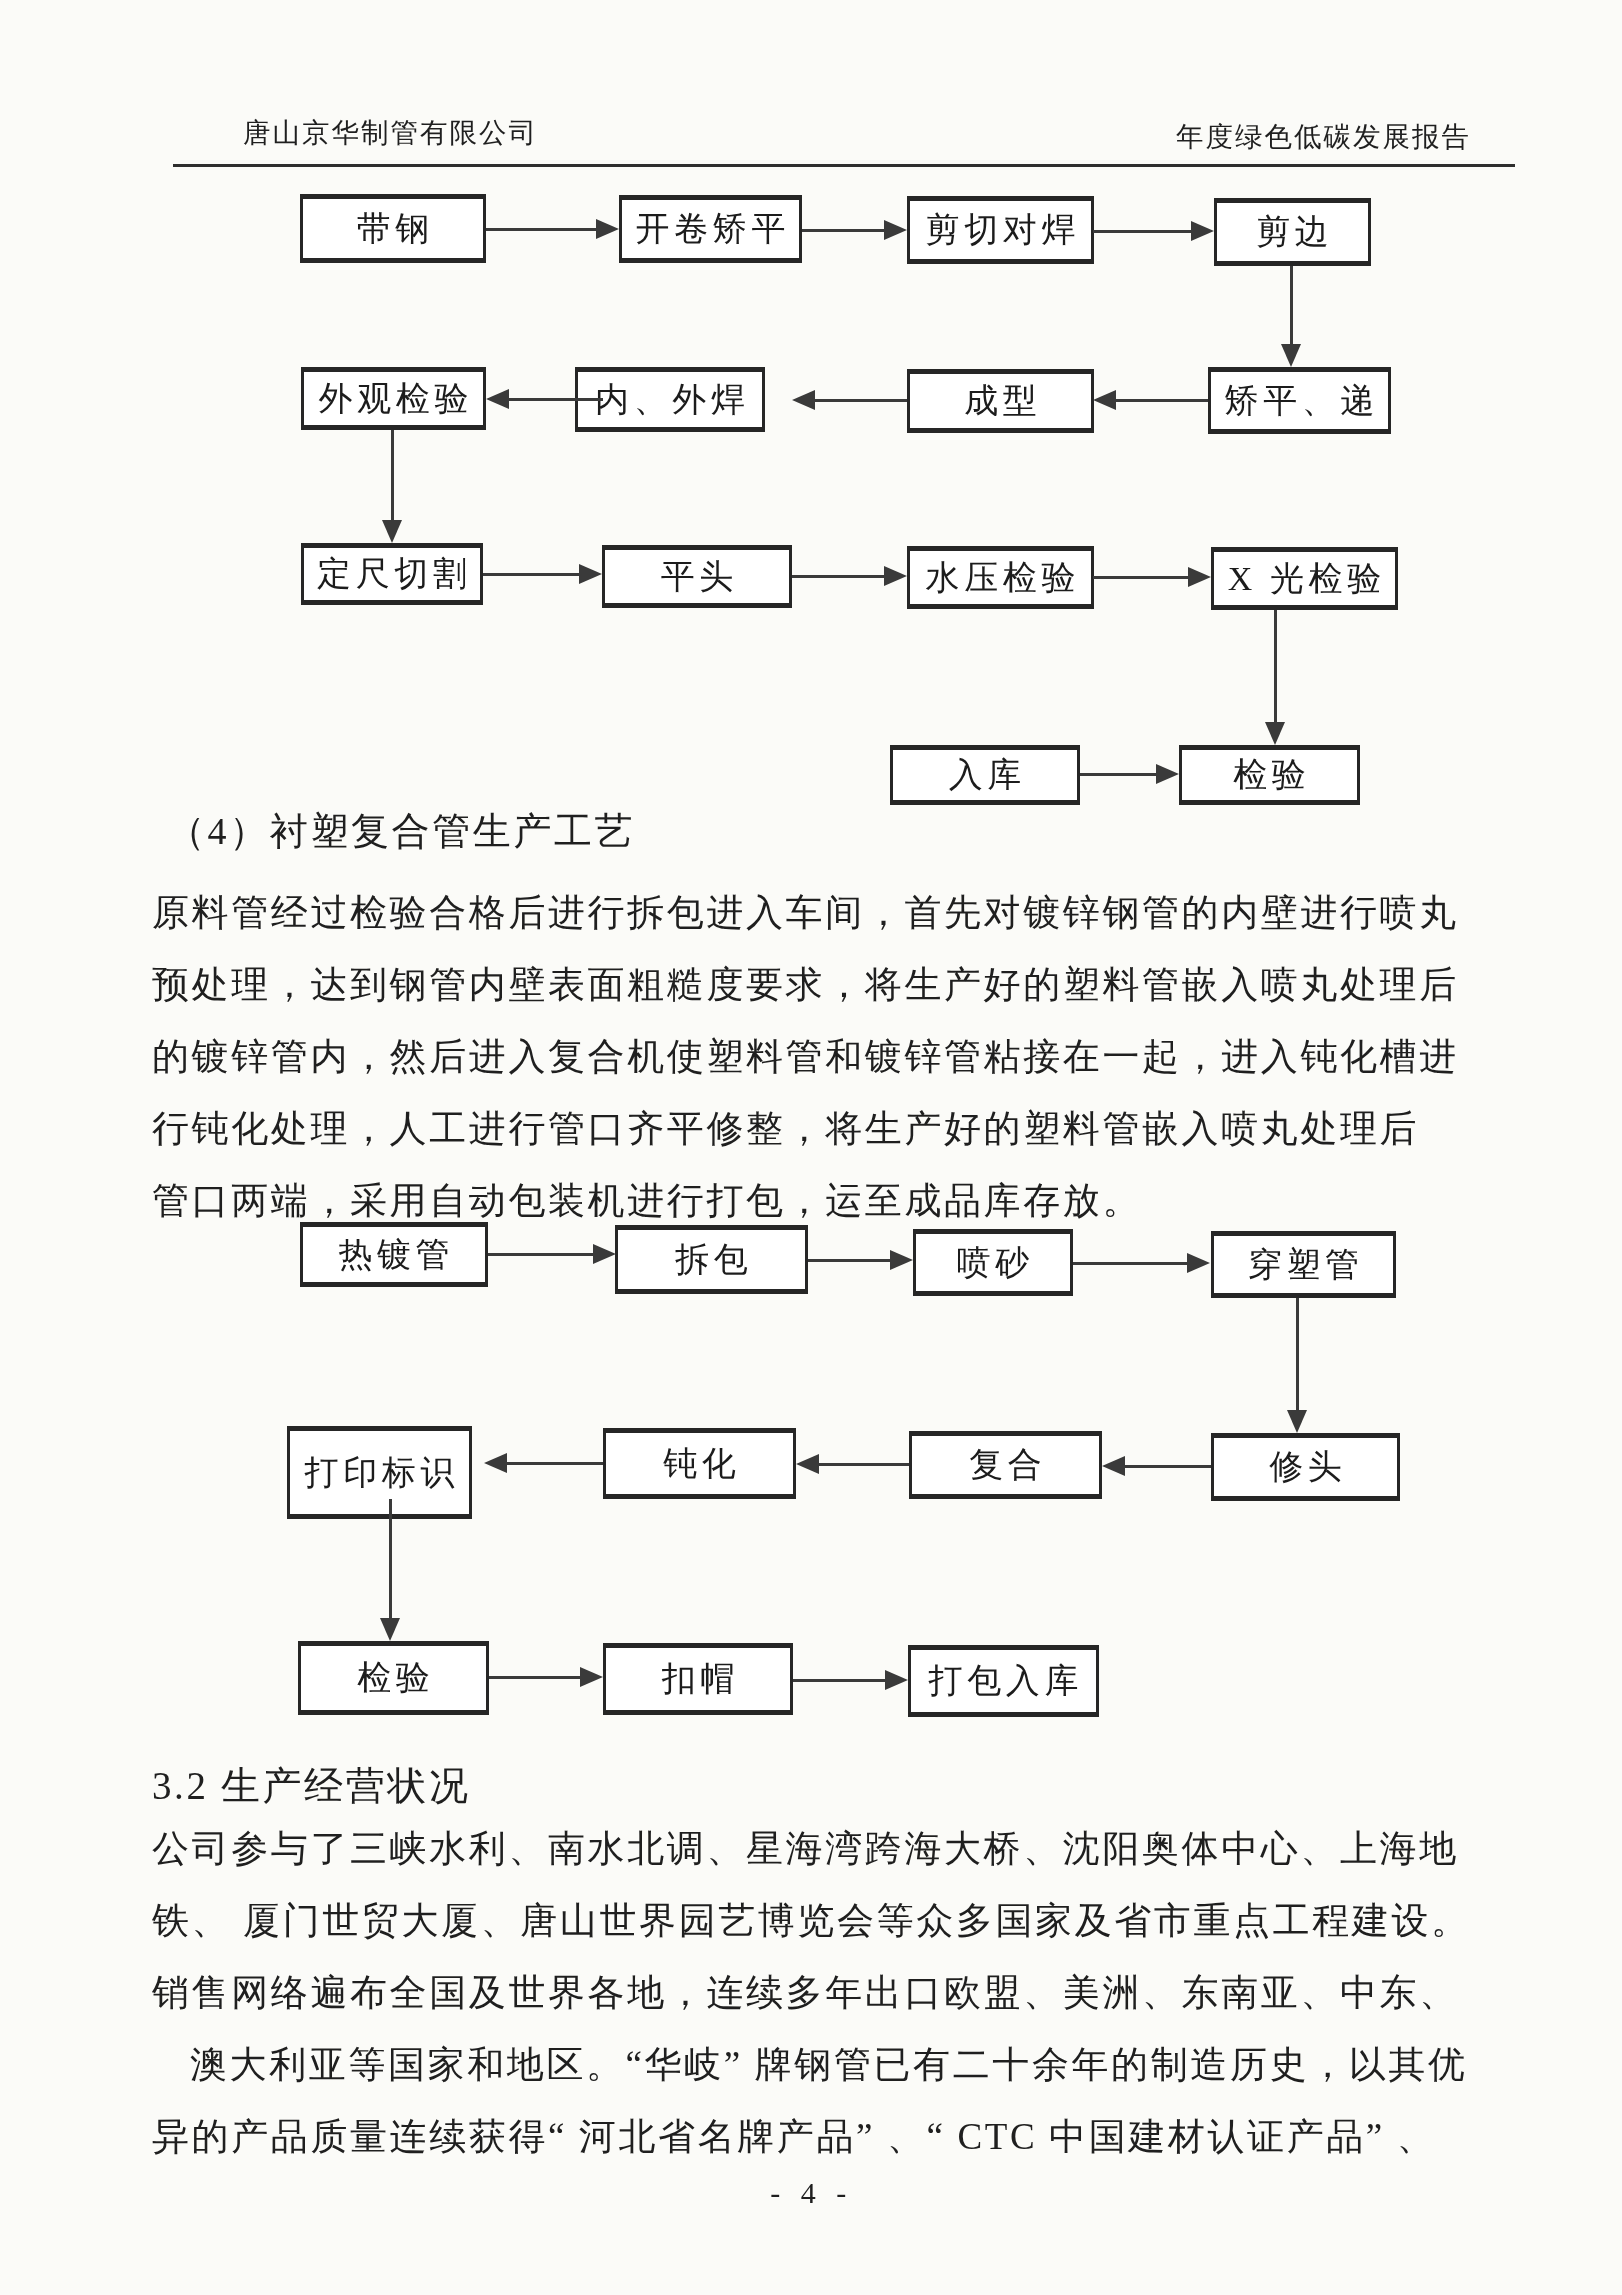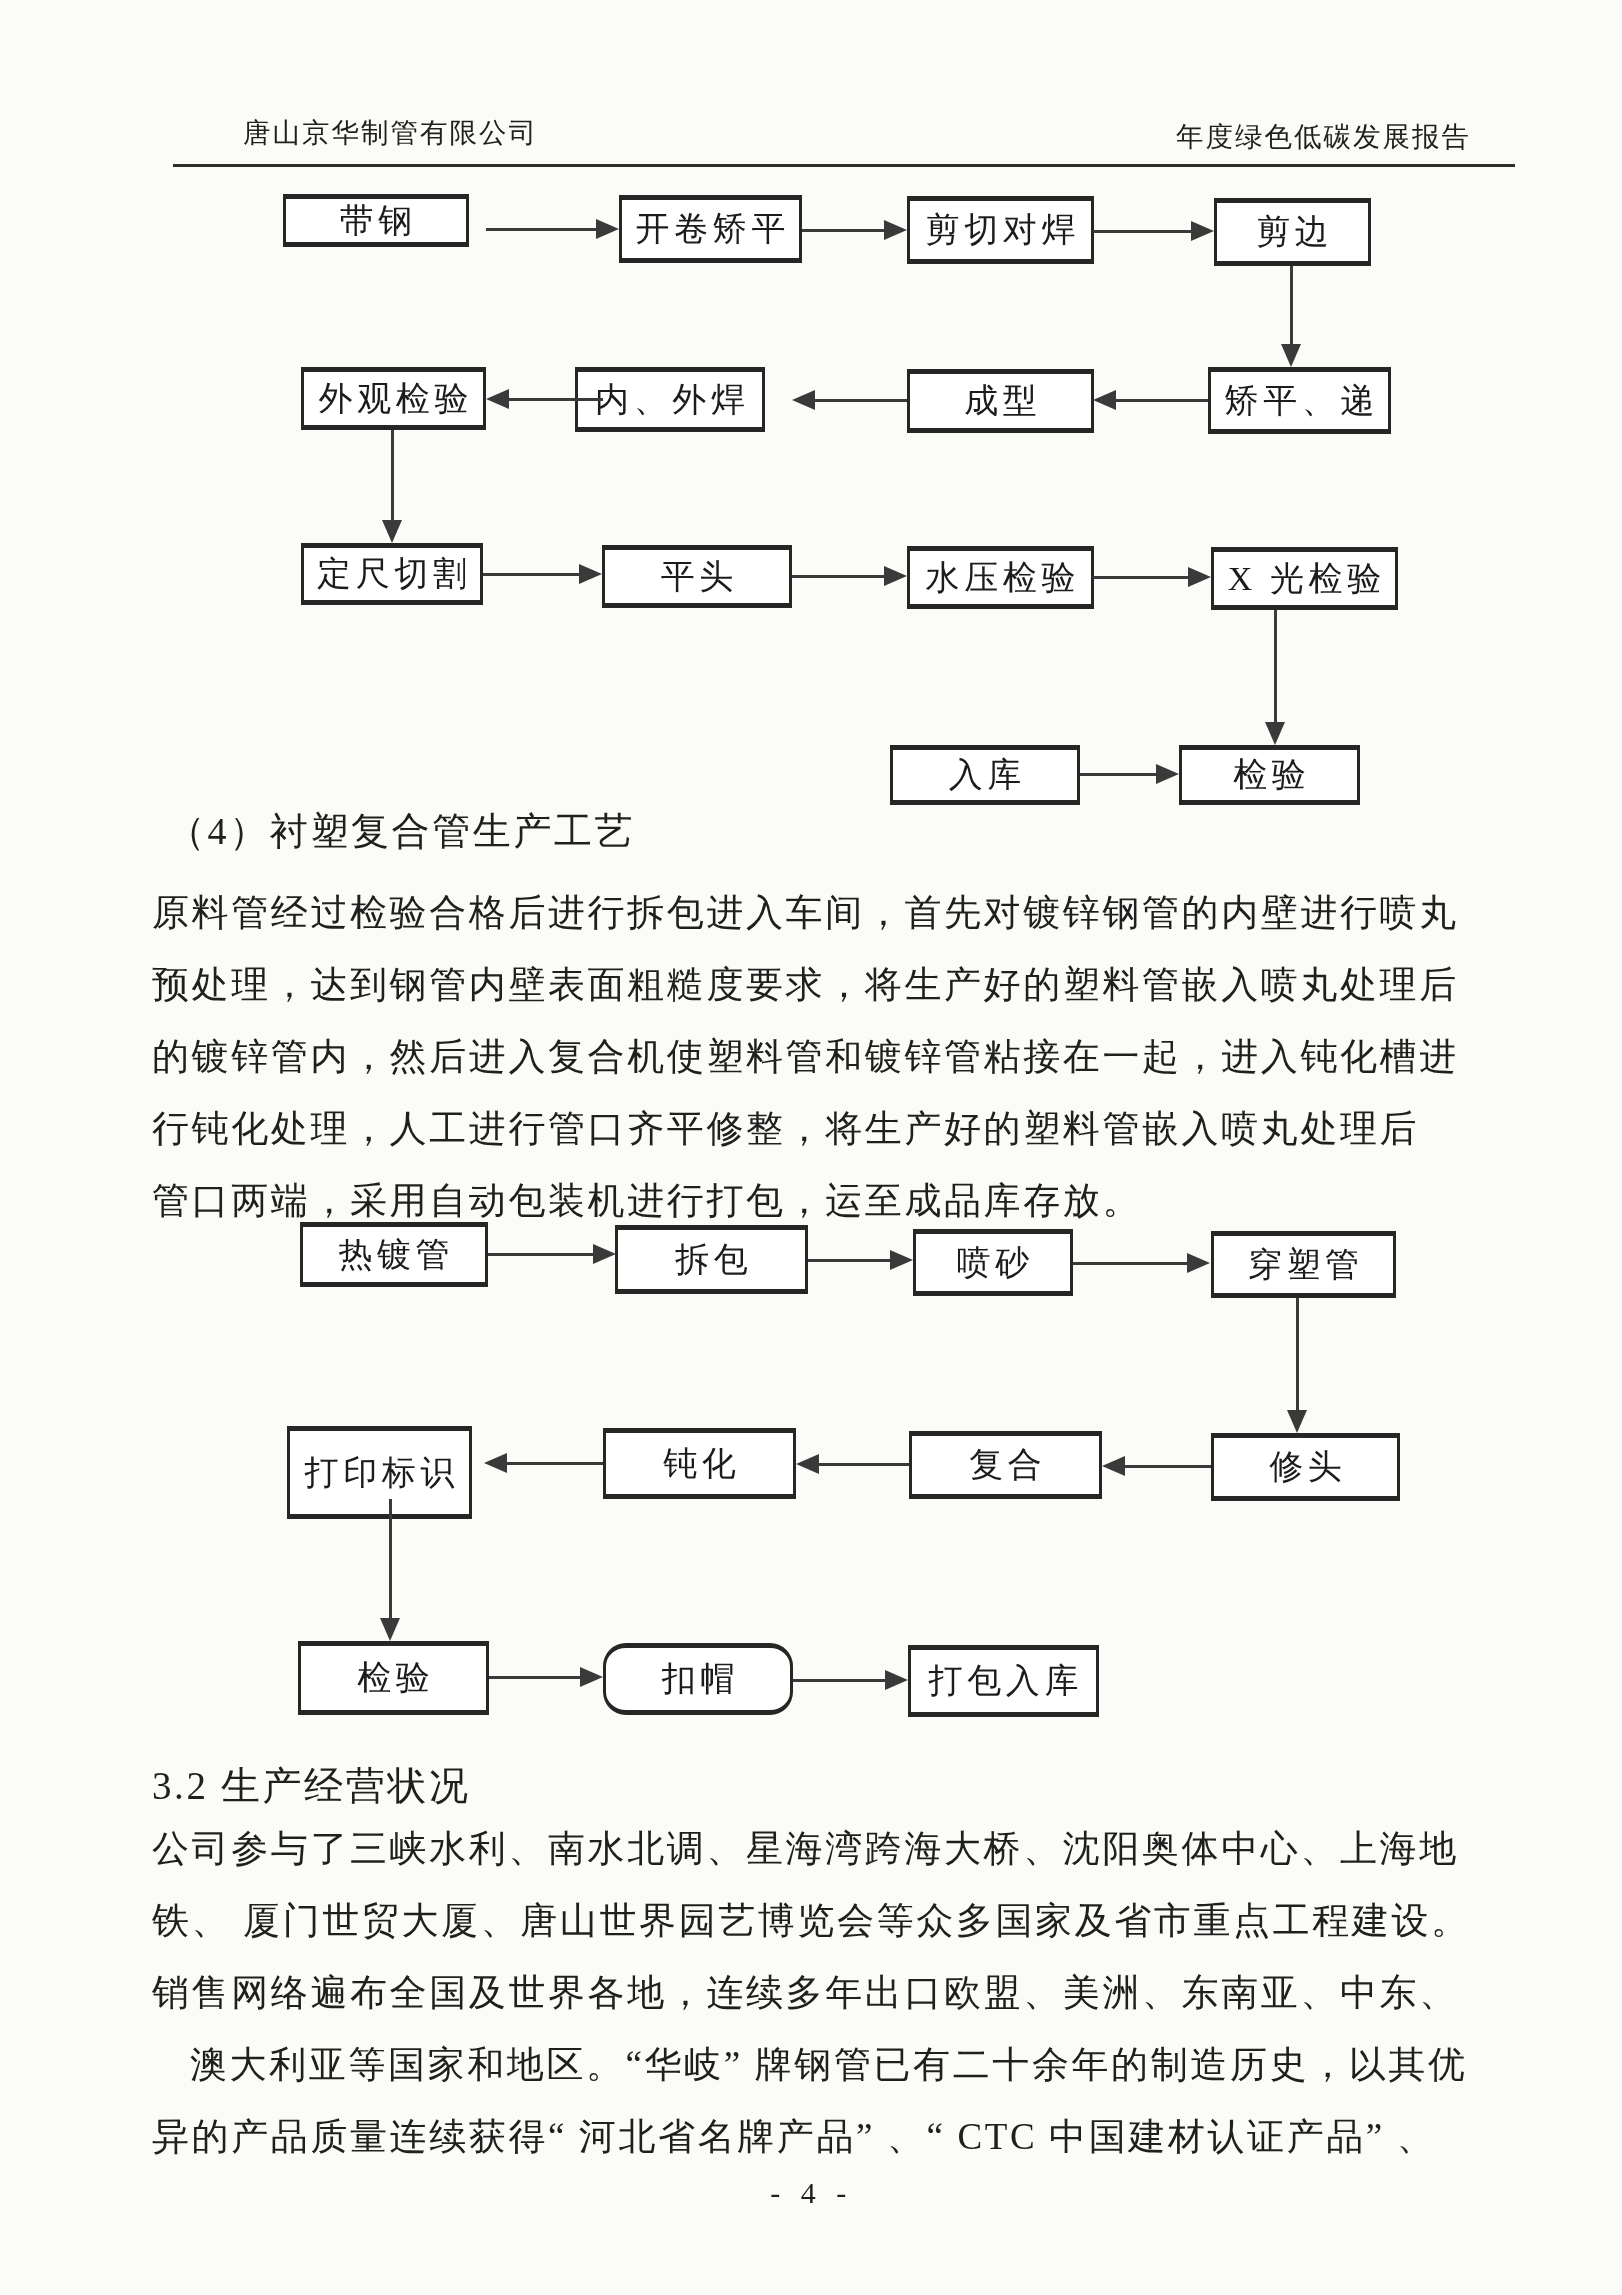--- a/index.html
+++ b/index.html
@@ -29,21 +29,21 @@
   .head{position:absolute;width:0;height:0;}
 </style>
 </head>
 <body>
 
 <div class="abs header-text" style="left:243px;top:115px;">唐山京华制管有限公司</div>
 <div class="abs header-text" style="right:152px;top:119px;">年度绿色低碳发展报告</div>
 <div class="abs rule" style="left:173px;top:164px;width:1342px;"></div>
 
 <div id="canvas" class="abs" style="left:0;top:0;width:1623px;height:2295px;">
-    <div class="fnode" style="left: 283px; top: 194px; width: 186px; height: 53px;">
+    <div class="fnode" style="left: 300px; top: 194px; width: 186px; height: 69px;">
       <span>带钢</span>
     </div>
     <div class="fnode" style="left: 619px; top: 195px; width: 183px; height: 68px;">
       <span>开卷矫平</span>
     </div>
     <div class="fnode" style="left: 907px; top: 196px; width: 187px; height: 68px;">
       <span>剪切对焊</span>
     </div>
     <div class="fnode" style="left: 1214px; top: 198px; width: 157px; height: 68px;">
       <span>剪边</span>
@@ -98,21 +98,21 @@
     </div>
     <div class="fnode" style="left: 909px; top: 1431px; width: 193px; height: 68px;">
       <span>复合</span>
     </div>
     <div class="fnode" style="left: 1211px; top: 1433px; width: 189px; height: 68px;">
       <span>修头</span>
     </div>
     <div class="fnode" style="left: 298px; top: 1641px; width: 191px; height: 74px;">
       <span>检验</span>
     </div>
-    <div class="fnode" style="left: 603px; top: 1643px; width: 190px; height: 72px; border-radius: 23px;">
+    <div class="fnode" style="left: 603px; top: 1643px; width: 190px; height: 72px;">
       <span>扣帽</span>
     </div>
     <div class="fnode" style="left: 908px; top: 1645px; width: 191px; height: 72px;">
       <span>打包入库</span>
     </div>
     <div class="arrow" style="left: 486px; top: 219px; width: 133px; height: 21px;">
       <div class="shaft" style="top: 8.5px; height: 3.9px; width: 112px; left: 0px;"></div>
       <div class="head" style="top: 0px; border-top: 10.5px solid transparent; border-bottom: 10.5px solid transparent; right: 0px; border-left: 23.6px solid rgb(58, 58, 58);"></div>
     </div>
     <div class="arrow" style="left: 802px; top: 220px; width: 105px; height: 21px;">

